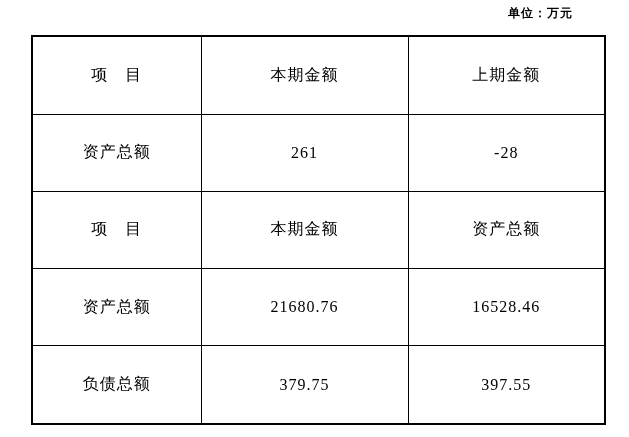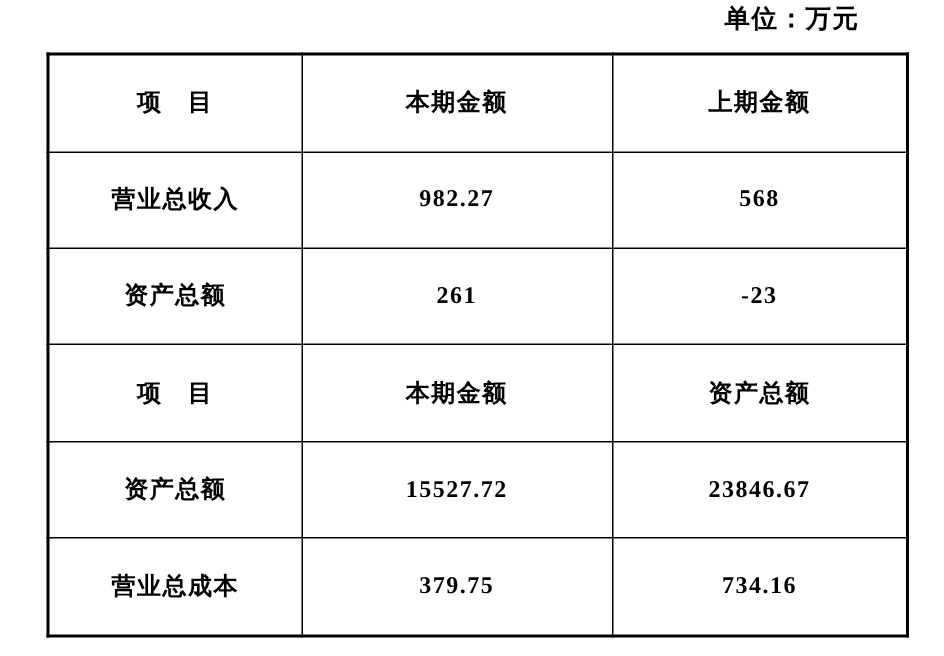--- a/index.html
+++ b/index.html
@@ -14,41 +14,41 @@
     font-family: "Liberation Serif", "DejaVu Serif", serif;
     color: #000000;
     overflow: hidden;
   }
   .unit-label {
     position: absolute;
     top: 3px;
     right: 56px;
     font-family: "Liberation Sans", "DejaVu Sans", sans-serif;
     font-weight: bold;
-    font-size: 17px;
+    font-size: 12px;
     line-height: 20px;
     letter-spacing: 1px;
     white-space: nowrap;
     margin-left: 20px;
   }
   table.fin-table {
     position: absolute;
     left: 31px;
     top: 35px;
     width: 573px;
     height: 390px;
     border-collapse: collapse;
     table-layout: fixed;
     background: #ffffff;
   }
   table.fin-table td {
     border: 1px solid #000000;
     text-align: center;
     vertical-align: middle;
-    font-weight: bold;
+    font-weight: normal;
     font-size: 16px;
     padding: 0;
     height: 48px;
     letter-spacing: 1px;
   }
   table.fin-table {
     border: 2px solid #000000;
   }
   col.c-item   { width: 169px; }
   col.c-mid    { width: 207px; }
@@ -65,38 +65,33 @@
     <col class="c-mid">
     <col class="c-right">
   </colgroup>
   <tbody>
     <tr>
       <td>项　目</td>
       <td>本期金额</td>
       <td>上期金额</td>
     </tr>
     <tr>
-      <td>营业总收入</td>
-      <td>982.27</td>
-      <td>568</td>
-    </tr>
-    <tr>
       <td>资产总额</td>
       <td>261</td>
-      <td>-23</td>
+      <td>-28</td>
     </tr>
     <tr>
       <td>项　目</td>
       <td>本期金额</td>
       <td>资产总额</td>
     </tr>
     <tr>
       <td>资产总额</td>
-      <td>15527.72</td>
-      <td>23846.67</td>
+      <td>21680.76</td>
+      <td>16528.46</td>
     </tr>
     <tr>
-      <td>营业总成本</td>
+      <td>负债总额</td>
       <td>379.75</td>
-      <td>734.16</td>
+      <td>397.55</td>
     </tr>
   </tbody>
 </table>
 
 </body></html>

